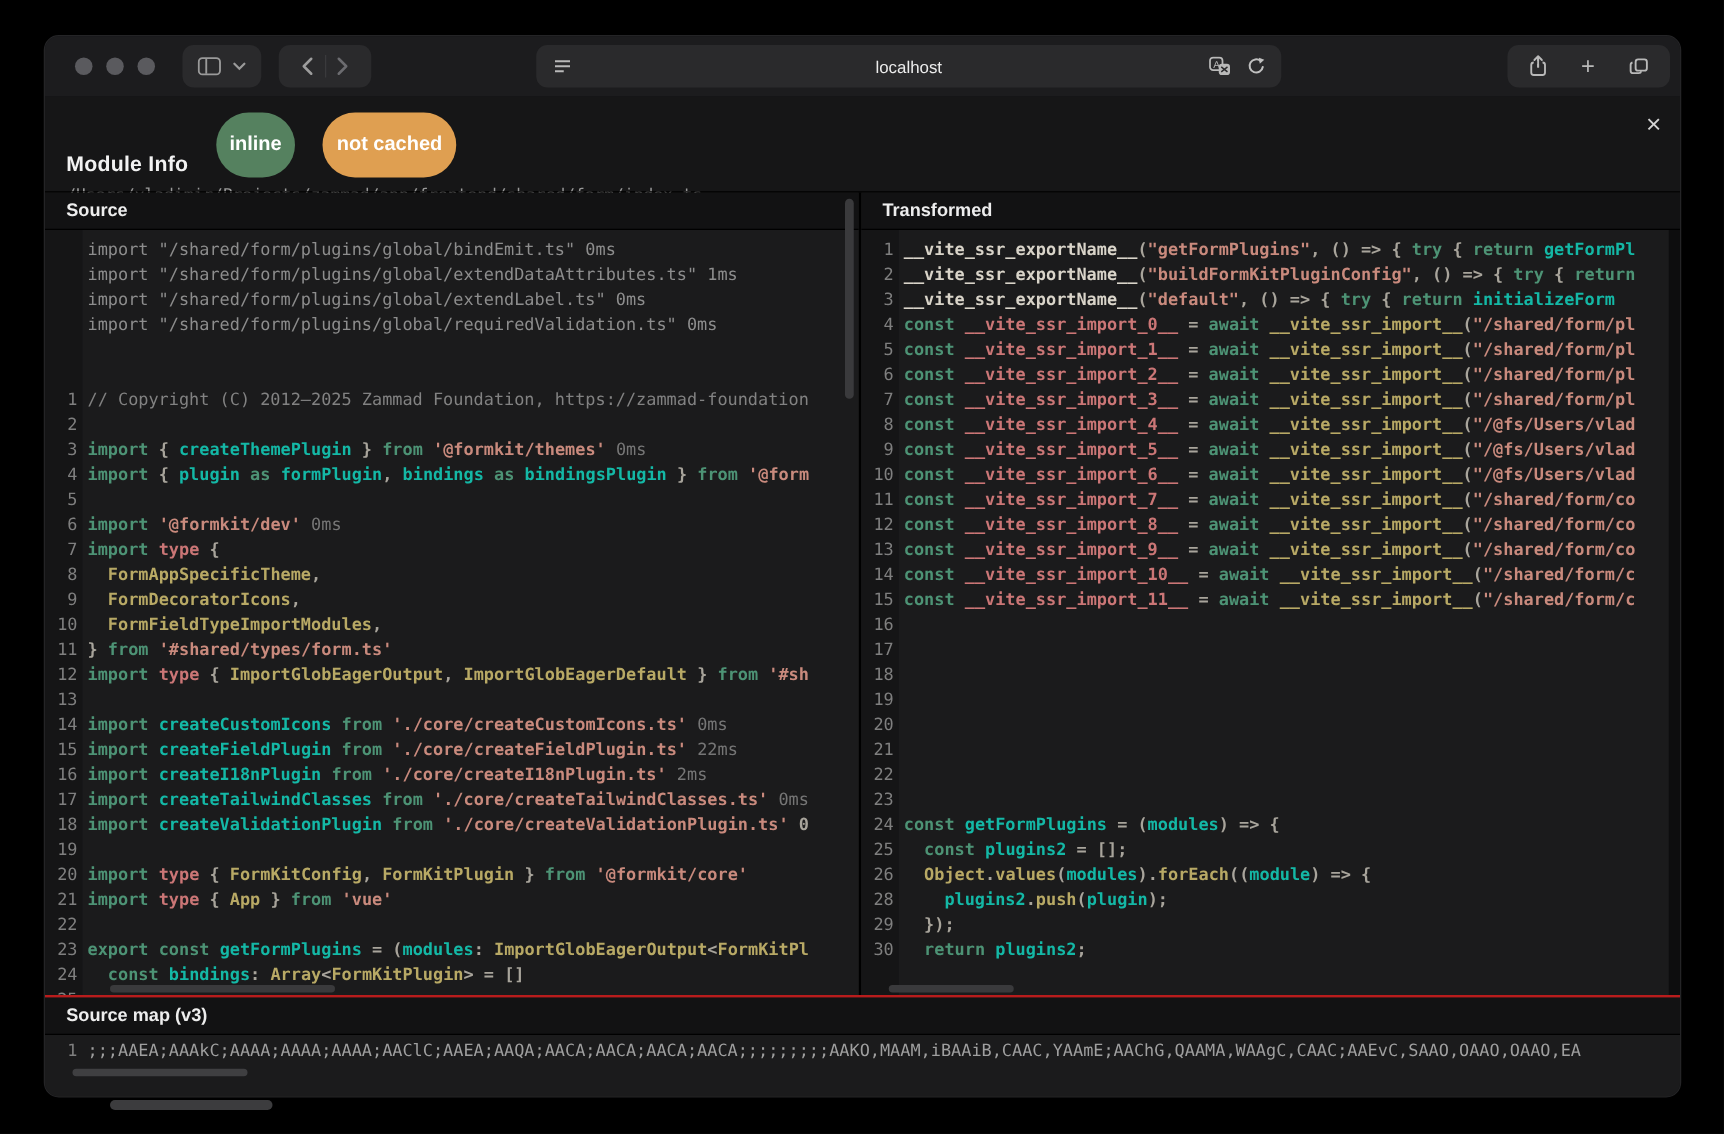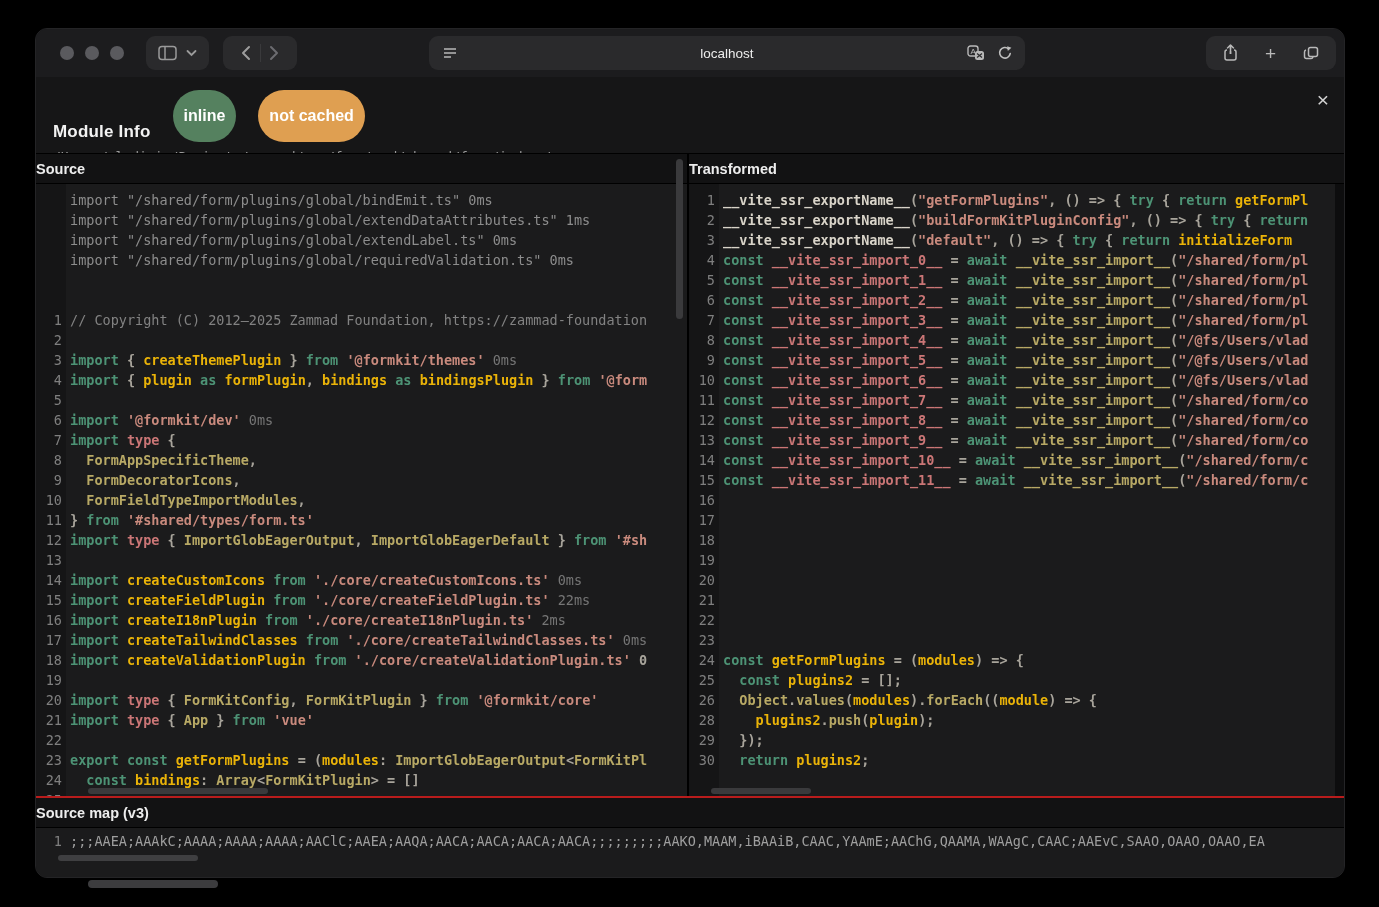--- a/index.html
+++ b/index.html
@@ -35,40 +35,40 @@
   .pill-timing{background:#97979f}
   .mh-right{position:absolute;right:48px;top:17px;display:flex;gap:10px}
   .closebtn{position:absolute;right:15px;top:12px;font-size:21px;color:#d3d3d3;cursor:default;line-height:21px}
   .path{padding:7px 17px 0;font-family:"DejaVu Sans Mono",monospace;font-size:13px;color:#9a9a9a}
 
   
   .panels{position:absolute;top:124px;left:0;right:0;height:643px;display:flex;border-top:1px solid #000}
   .panel{position:relative;overflow:hidden}
   .panel-src{width:653px;flex:0 0 653px;border-right:2px solid #000;box-sizing:border-box}
   .panel-tr{flex:1}
-  .phead{height:30px;background:#121213;display:flex;align-items:center;
+  .phead{height:30px;background:#121213;display:flex;align-items:center;padding-left:17px;
          font-weight:bold;color:#ededed;font-size:14.5px;border-bottom:1px solid #000;box-sizing:border-box}
   .pcode{position:absolute;top:30px;left:0;right:0;bottom:0;background:#1b1b1c;padding-top:6px;overflow:hidden}
   .gutterbg{position:absolute;left:0;top:0;bottom:0;width:30px;background:#151516}
   .crow{height:20px;line-height:20px;white-space:pre;display:flex;position:relative;
         font-family:"DejaVu Sans Mono",monospace;font-size:13.5px;color:#a8a49b}
   .ln{flex:0 0 26px;width:26px;text-align:right;color:#7f7f7f;font-weight:normal}
   .ct{padding-left:8px}
   .hl .ct{font-weight:bold}
   .predim{color:#8d8d8d;font-weight:normal !important}
   .plain .ct{color:#9f9f9f;font-weight:normal}
 
   .tk-cm{color:#828282;font-weight:normal}
   .tk-str{color:#c98a7d}
   .tk-dim{color:#767676;font-weight:normal}
   .tk-kw{color:#4d9375}
   .tk-type{color:#cb7676}
   .tk-yel{color:#b8a965}
   .tk-yelb{color:#b8a965;font-weight:bold}
-  .tk-id{color:#eab308}
+  .tk-id{color:#14b8a6}
   .tk-wb{color:#d9d4c9;font-weight:bold}
   .tk-roseb{color:#cb7676;font-weight:bold}
 
   
   .vthumb{position:absolute;right:4px;top:5px;width:7px;height:160px;background:#3a3a3c;border-radius:4px}
   .hthumb{position:absolute;bottom:3px;height:6px;background:#3a3a3c;border-radius:3px}
   .hthumb-src{left:52px;width:180px}
   .hthumb-tr{left:22px;width:100px}
   .trtrack{position:absolute;right:0;top:0;bottom:0;width:9px;background:#0d0d0e}
 

